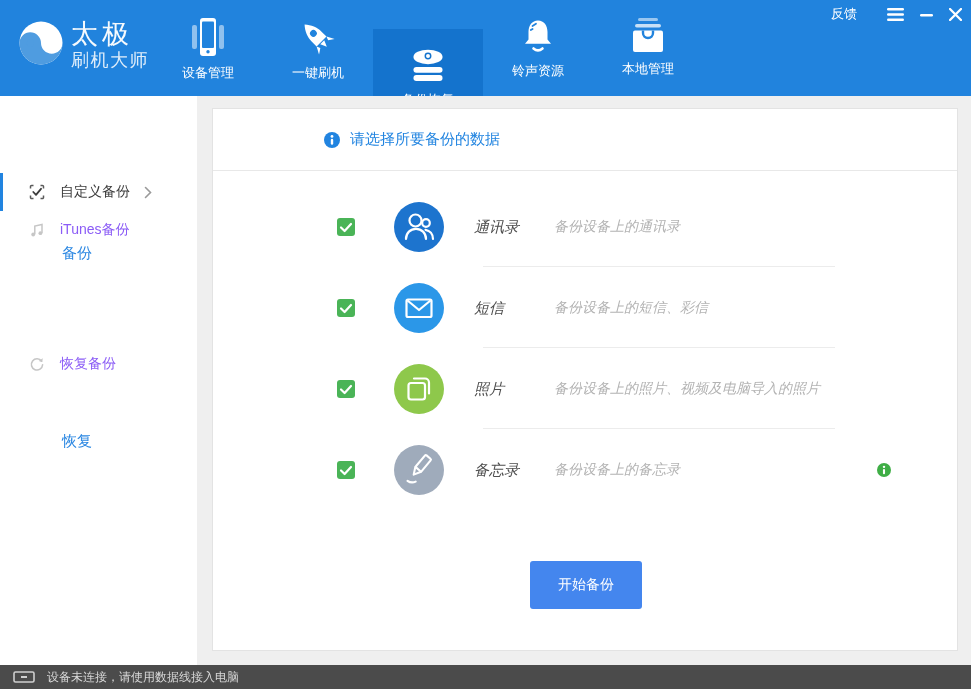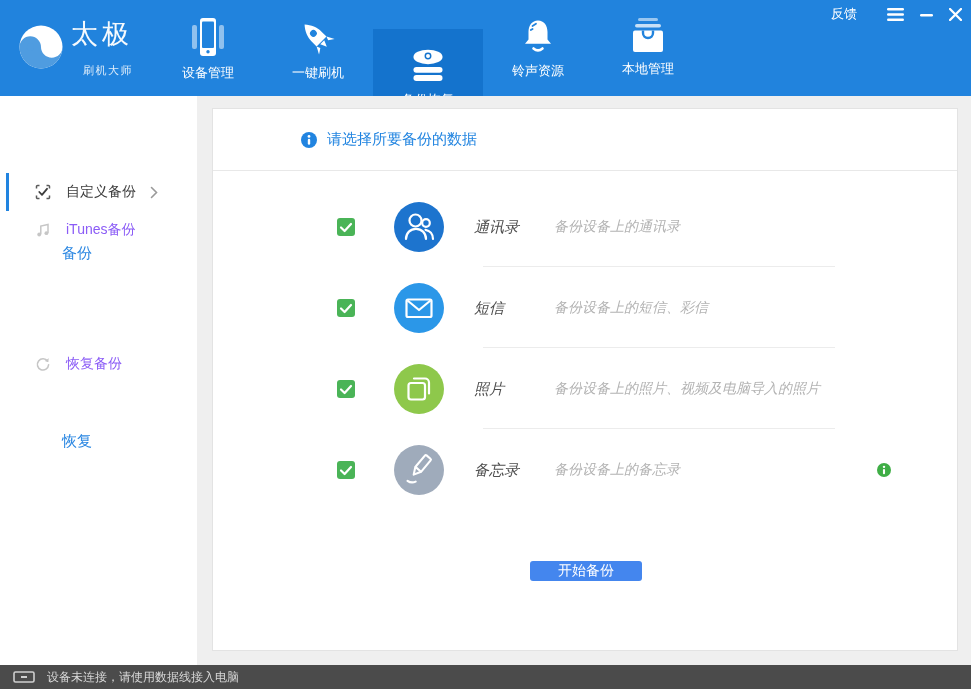--- a/index.html
+++ b/index.html
@@ -7,63 +7,63 @@
   body {
     font-family: "Liberation Sans", "DejaVu Sans", sans-serif;
     position:relative; overflow:hidden; background:#efefef;
   }
 
   
   .header { position:absolute; top:0; left:0; width:971px; height:96px; background:#2183dd; }
   .brand { position:absolute; left:19px; top:21px; display:flex; align-items:center; }
   .brand-text { margin-left:8px; color:#fff; line-height:1; }
   .brand-title { font-size:27px; font-weight:300; letter-spacing:4px; opacity:.96; }
-  .brand-sub { font-size:11px; letter-spacing:1.5px; margin-top:17px; opacity:.85;text-align:right; }
+  .brand-sub { font-size:18px; letter-spacing:1.5px; margin-top:3px; opacity:.85;text-align:right; }
 
   .nav { position:absolute; left:153px; top:0; height:96px; display:flex; }
   .nav-tab { width:110px; height:75px; display:flex; flex-direction:column; align-items:center; padding-top:18px; cursor:pointer; }
   .nav-tab.active { background:#1473cd;margin-top:29px; }
   .nav-icon { height:40px; display:flex; align-items:center; justify-content:center; }
   .nav-label { margin-top:6px; font-size:13px; color:#fff; }
 
   .feedback { position:absolute; top:5px; right:114px; font-size:13px; color:#fff; cursor:pointer; }
   .win-controls { position:absolute; top:8px; right:9px; display:flex; align-items:center; gap:16px; }
   .win-btn { display:flex; align-items:center; justify-content:center; cursor:pointer; }
 
   
   .sidebar { position:absolute; left:0; top:96px; width:197px; height:569px; background:#fff; }
   .side-title { position:absolute; left:62px; font-size:15px; color:#2b87e2; }
-  .side-item { position:absolute; left:6px; width:197px; height:38px; display:flex; align-items:center; cursor:pointer; }
+  .side-item { position:absolute; left:0; width:197px; height:38px; display:flex; align-items:center; cursor:pointer; }
   .side-item .s-icon { position:absolute; left:29px; width:16px; height:16px; display:flex; }
   .side-item .s-label { position:absolute; left:60px; font-size:14px; color:#8b5cf6; }
   .side-item.active .s-label { color:#3c3c3c; }
   .active-bar { position:absolute; left:0; top:0; width:3px; height:38px; background:#2184e0; }
   .side-chevron { position:absolute; left:144px; width:8px; height:13px; display:flex; }
 
   
   .main-bg { position:absolute; left:197px; top:96px; width:774px; height:569px; background:#efefef; }
   .panel { position:absolute; left:212px; top:108px; width:746px; height:543px; background:#fff; border:1px solid #e3e3e3; }
-  .panel-header { position:absolute; top:0; left:0; right:0; height:62px; border-bottom:1px solid #e8e8e8; display:flex; align-items:center; padding-left:88px; }
+  .panel-header { position:absolute; top:0; left:0; right:0; height:62px; border-bottom:1px solid #e8e8e8; display:flex; align-items:center; padding-left:111px; }
   .panel-header .info-i { width:16px; height:16px; display:flex; }
   .prompt-text { margin-left:10px; font-size:15px; color:#2184e0; }
 
   .rows { position:absolute; top:63px; left:0; right:0; padding-top:14px; }
   .row { position:relative; height:81px;font-style:italic; }
   .row .divider { position:absolute; bottom:0; left:270px; width:352px; height:1px; background:#ececec; }
   .checkbox { position:absolute; left:124px; top:50%; transform:translateY(-50%); width:18px; height:18px; border-radius:3px; background:#4ab457; display:flex; align-items:center; justify-content:center; cursor:pointer; }
   .circle { position:absolute; left:181px; top:50%; transform:translateY(-50%); width:50px; height:50px; border-radius:50%; display:flex; align-items:center; justify-content:center; }
   .c-contacts { background:#1d74ce; }
   .c-message { background:#2b97e8; }
   .c-photos { background:#8ec84b; }
   .c-memo { background:#9fabbb; }
   .row-title { position:absolute; left:261px; top:50%; transform:translateY(-50%); font-size:15px; color:#4d4d4d; }
   .row-desc { position:absolute; left:341px; top:50%; transform:translateY(-50%); font-size:14px; color:#b3b3b3; }
   .row-info { position:absolute; left:664px; top:50%; transform:translateY(-50%); width:14px; height:14px; display:flex; cursor:pointer; }
 
-  .start-btn { position:absolute; left:317px; top:452px; width:112px; height:20px; background:#4486ee; border:none; border-radius:3px; color:#fff; font-size:14px; font-family:Liberation Mono, monospace; cursor:pointer; }
+  .start-btn { position:absolute; left:317px; top:452px; width:112px; height:48px; background:#4486ee; border:none; border-radius:3px; color:#fff; font-size:14px; font-family:Liberation Mono, monospace; cursor:pointer; }
 
   
   .statusbar { position:absolute; left:0; bottom:0; width:971px; height:24px; background:#4b4b4b; display:flex; align-items:center; }
   .status-icon { margin-left:13px; display:flex; }
   .status-text { margin-left:12px; font-size:12px; color:#d9d9d9; }
 </style>
 </head>
 <body>
 
 <div class="header">

